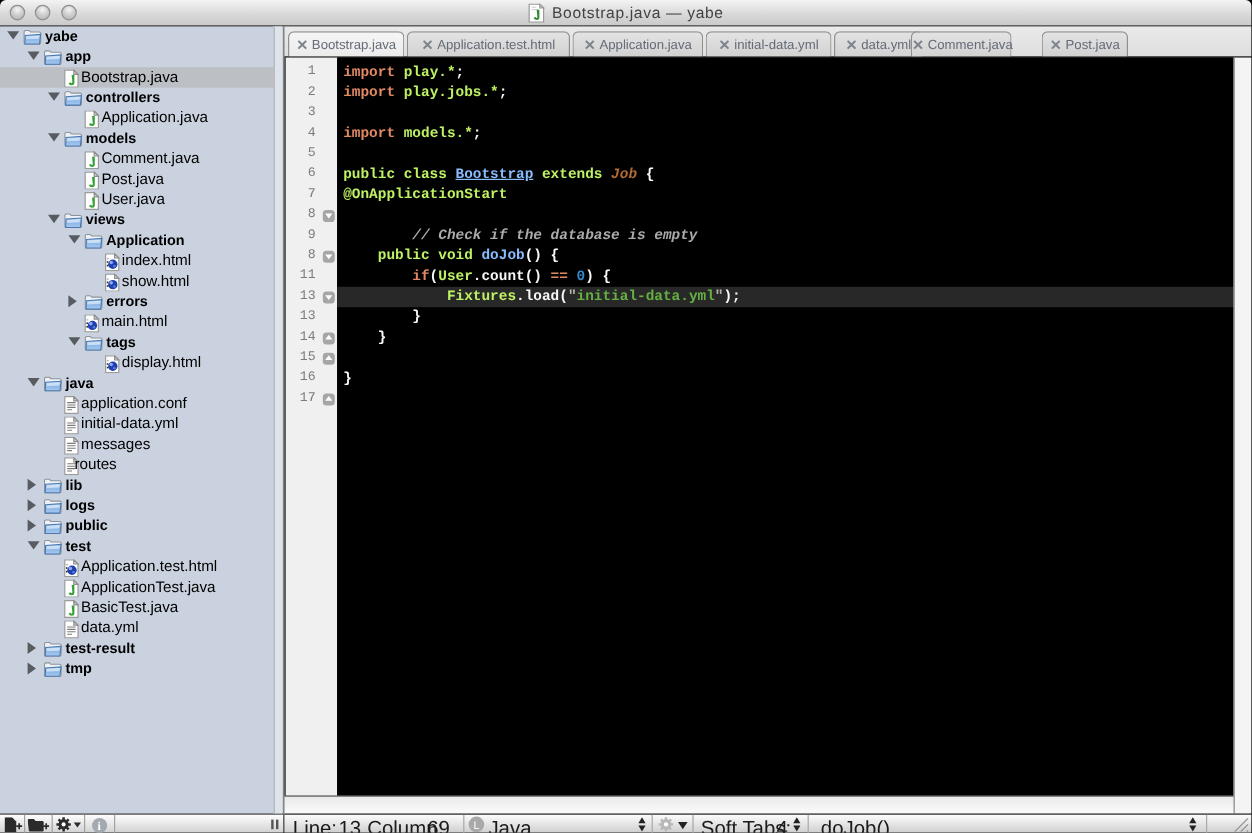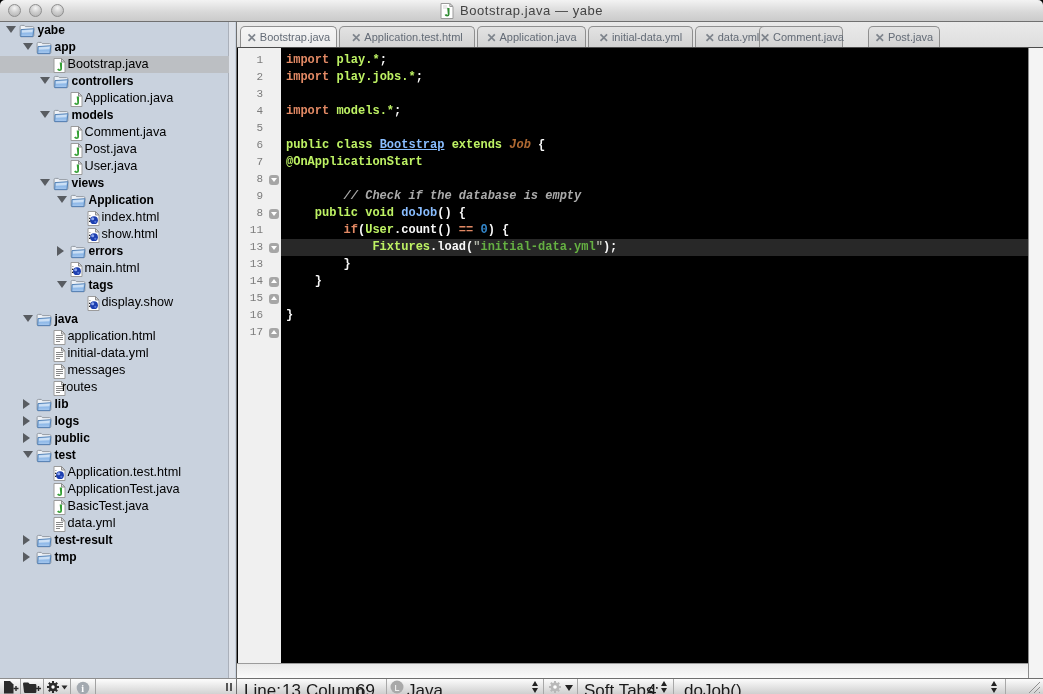--- a/index.html
+++ b/index.html
@@ -247,41 +247,41 @@
           <span class="ic" style="left:86.5px"><svg width="13" height="15" viewBox="0 0 13 15">
               <path d="M1 .5 h7.5 L12 4 v10.5 H1 z" fill="#fff" stroke="#9b9b9b"></path>
               <path d="M8.5 .5 V4 H12 z" fill="#d9d9d9" stroke="#8e8e8e"></path>
               <circle cx="7" cy="9.2" r="3.9" fill="#1d3fb0"></circle>
               <circle cx="5.7" cy="7.7" r="1.5" fill="#8fa8ee"></circle>
               <circle cx="8.3" cy="10.8" r="1.1" fill="#5f7ede" opacity="0.9"></circle>
               <rect x="2" y="6.7" width="1.3" height="1.3" fill="#222"></rect>
               <rect x="2" y="9.7" width="1.3" height="1.3" fill="#222"></rect>
               <rect x="2" y="4.2" width="1.6" height="0.8" fill="#999"></rect>
             </svg></span>
-          <span class="nm" style="left:101.5px">display.show</span>
+          <span class="nm" style="left:101.5px">display.html</span>
         </div><div class="row folder" style="top:289px">
           <span class="tri open" style="left:23px"></span>
           <span class="ic" style="left:35.5px"><svg width="16" height="14" viewBox="0 0 16 14">
               <path d="M1.1 2.6 q0-1.2 1.2-1.2 h2.9 l1.2 1.2 h7.3 q1.2 0 1.2 1.2 v7.6 q0 1.2-1.2 1.2 H2.3 q-1.2 0-1.2-1.2 z" fill="#eef2f7" stroke="#8d939c" stroke-width="0.9"></path>
               <path d="M2 5.6 L14.9 4.7 L13.9 12.6 L1.7 12.6 z" fill="url(#fgrad)" stroke="#4a79b0" stroke-width="0.9"></path>
               <path d="M3 6.4 L13.6 5.7 L13.2 8.2 L2.8 8.8 z" fill="#ffffff" opacity="0.45"></path>
             </svg></span>
           <span class="nm" style="left:54.5px">java</span>
         </div><div class="row" style="top:306px">
           <span class="ic" style="left:52.5px"><svg width="13" height="15" viewBox="0 0 13 15">
               <path d="M1 .5 h7.5 L12 4 v10.5 H1 z" fill="#fff" stroke="#9b9b9b"></path>
               <path d="M8.5 .5 V4 H12 z" fill="#d9d9d9" stroke="#8e8e8e"></path>
               <g stroke="#7a7a7a" stroke-width="0.9">
                 <line x1="3" y1="5.5" x2="10" y2="5.5"></line>
                 <line x1="3" y1="7.5" x2="10" y2="7.5"></line>
                 <line x1="3" y1="9.5" x2="10" y2="9.5"></line>
                 <line x1="3" y1="11.5" x2="7" y2="11.5"></line>
               </g>
             </svg></span>
-          <span class="nm" style="left:67.5px">application.html</span>
+          <span class="nm" style="left:67.5px">application.conf</span>
         </div><div class="row" style="top:323px">
           <span class="ic" style="left:52.5px"><svg width="13" height="15" viewBox="0 0 13 15">
               <path d="M1 .5 h7.5 L12 4 v10.5 H1 z" fill="#fff" stroke="#9b9b9b"></path>
               <path d="M8.5 .5 V4 H12 z" fill="#d9d9d9" stroke="#8e8e8e"></path>
               <g stroke="#7a7a7a" stroke-width="0.9">
                 <line x1="3" y1="5.5" x2="10" y2="5.5"></line>
                 <line x1="3" y1="7.5" x2="10" y2="7.5"></line>
                 <line x1="3" y1="9.5" x2="10" y2="9.5"></line>
                 <line x1="3" y1="11.5" x2="7" y2="11.5"></line>
               </g>

